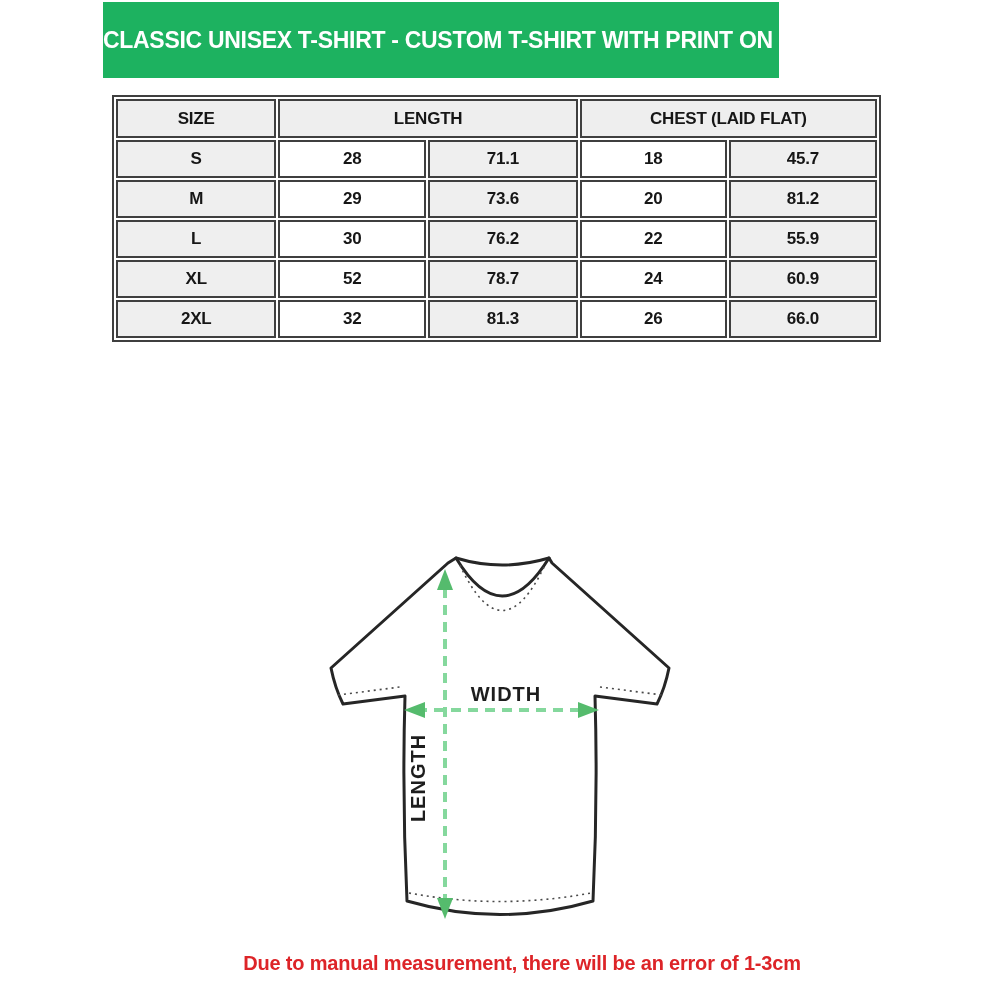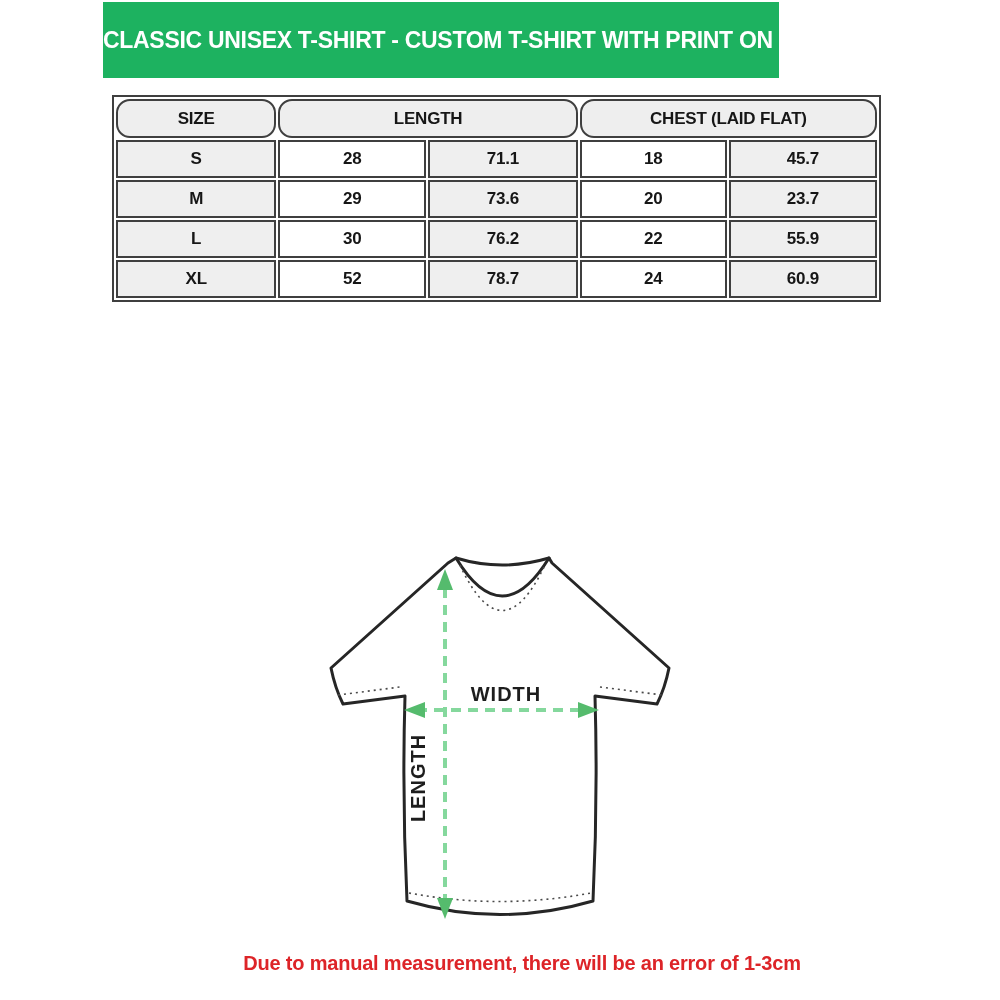--- a/index.html
+++ b/index.html
@@ -37,21 +37,21 @@
     table-layout: fixed;
   }
   .size-table th, .size-table td {
     border: 2px solid #3f3f3f;
     text-align: center;
     vertical-align: middle;
     font-weight: bold;
     color: #161616;
     letter-spacing: -0.2px;
   }
-  .size-table th { height: 39px; font-size: 17px; background: #eeeeee; border-radius: 14px; }
+  .size-table th { height: 39px; font-size: 17px; background: #eeeeee; }
   .size-table td { height: 38px; font-size: 17px; }
   td.cell-gray  { background: #efefef; }
   td.cell-white { background: #ffffff; margin-top: 14px; }
 
   
   .diagram {
     position: absolute; left: 290px; top: 548px;
     width: 420px; height: 392px;
   }
   .diagram svg { display: block; width: 420px; height: 392px; }
@@ -103,35 +103,42 @@
     <td class="cell-white">28</td>
     <td class="cell-gray">71.1</td>
     <td class="cell-white">18</td>
     <td class="cell-gray">45.7</td>
   </tr>
       <tr>
     <td class="cell-gray">M</td>
     <td class="cell-white">29</td>
     <td class="cell-gray">73.6</td>
     <td class="cell-white">20</td>
-    <td class="cell-gray">23.7</td>
+    <td class="cell-gray">81.2</td>
   </tr>
       <tr>
     <td class="cell-gray">L</td>
     <td class="cell-white">30</td>
     <td class="cell-gray">76.2</td>
     <td class="cell-white">22</td>
     <td class="cell-gray">55.9</td>
   </tr>
       <tr>
     <td class="cell-gray">XL</td>
     <td class="cell-white">52</td>
     <td class="cell-gray">78.7</td>
     <td class="cell-white">24</td>
     <td class="cell-gray">60.9</td>
+  </tr>
+      <tr>
+    <td class="cell-gray">2XL</td>
+    <td class="cell-white">32</td>
+    <td class="cell-gray">81.3</td>
+    <td class="cell-white">26</td>
+    <td class="cell-gray">66.0</td>
   </tr>
     </tbody>
 </table>
 
 <figure class="diagram">
   <svg viewBox="0 0 420 392" xmlns="http://www.w3.org/2000/svg">
 
     <g stroke="#262626" stroke-width="3" fill="#ffffff" stroke-linejoin="round" stroke-linecap="round">
       <path d="M166,10
                L158,15

